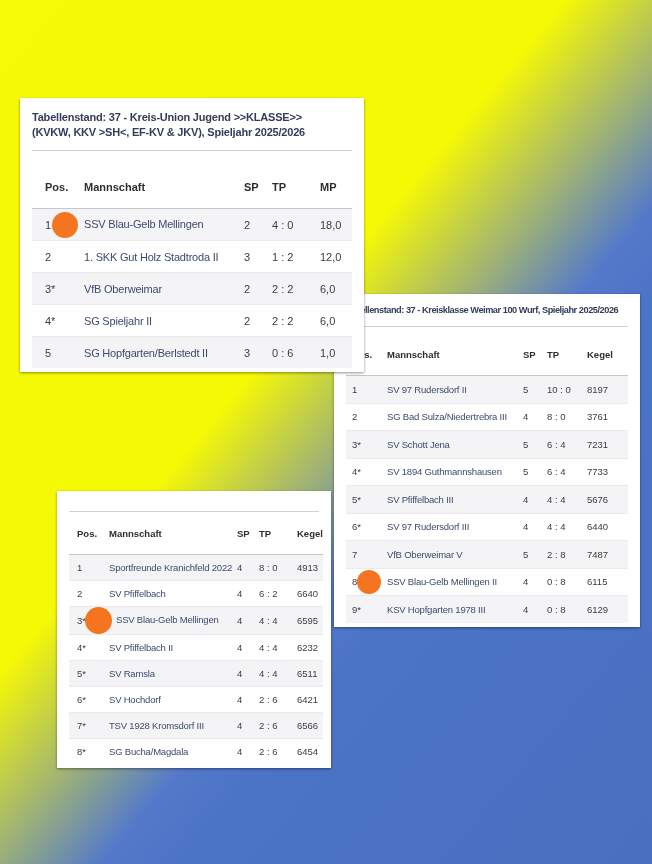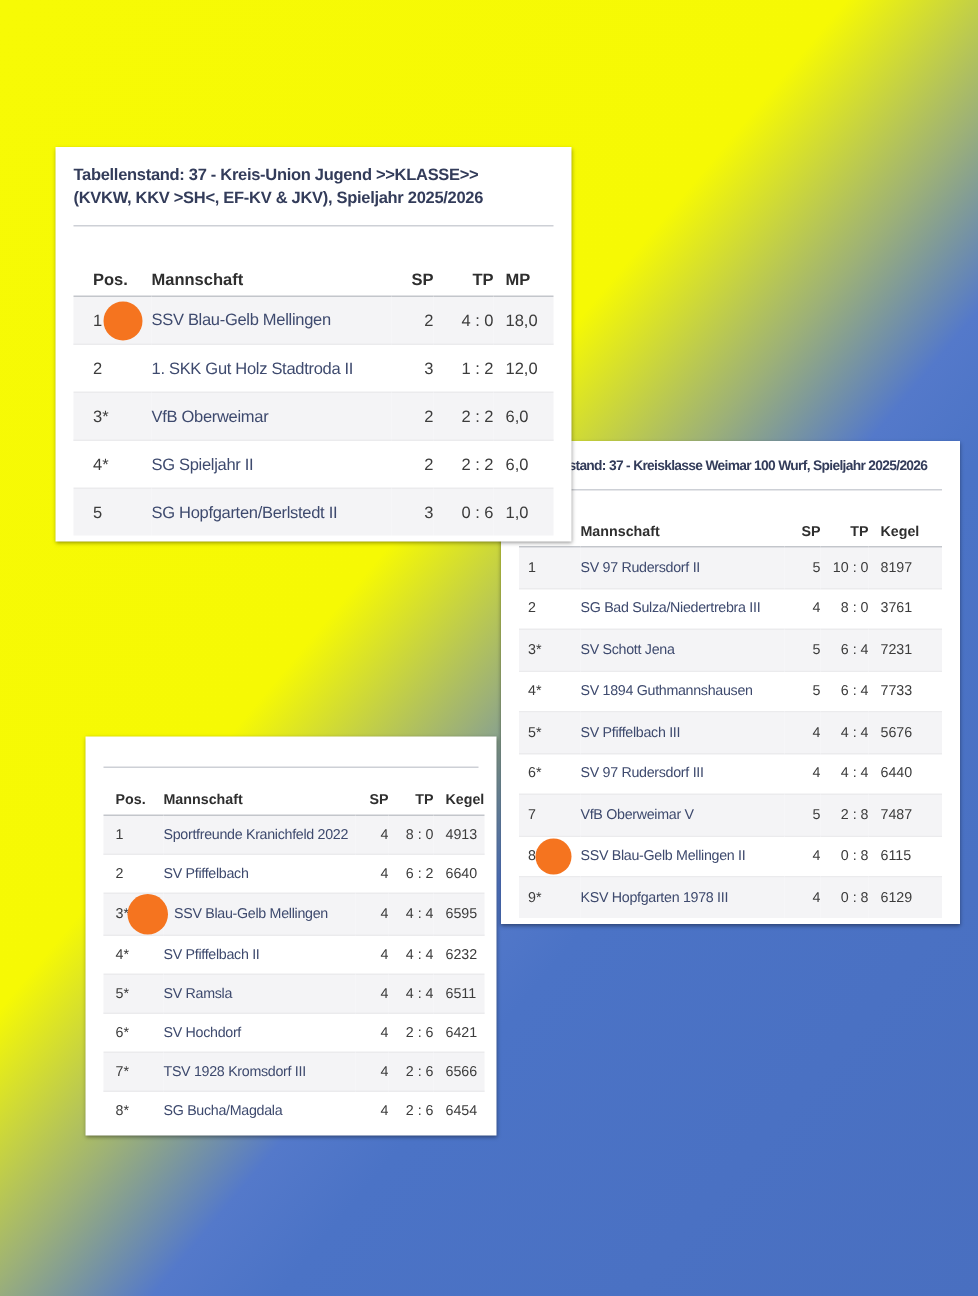--- a/index.html
+++ b/index.html
@@ -9,54 +9,54 @@
     overflow:hidden;
     background:linear-gradient(130deg,#f7fa05 0%,#f6f904 41%,#9db177 52%,#5479ca 60%,#4b73c6 66%,#496fc0 100%);
     font-family:"Liberation Sans","DejaVu Sans",sans-serif;
   }
   .card{
     position:absolute;
     background:#ffffff;
     box-shadow:0 1px 3px rgba(0,0,0,.28),0 1px 2px rgba(0,0,0,.18);
     box-sizing:border-box;
   }
-  .card1{left:37px;top:98px;width:344px;z-index:3;padding:12px 12px 4px;
+  .card1{left:20px;top:98px;width:344px;z-index:3;padding:12px 12px 4px;
          --plpos:13px;--rh:31px;--fs:11px;--thfs:11px;--dot:26px;--dotml:-32px;--dotmr:6px;--thpt:30px;}
   .card2{left:334px;top:294px;width:306px;z-index:1;padding:10px 12px 4px;
          --plpos:6px;--rh:26.5px;--fs:9.5px;--thfs:9.5px;--dot:24px;--dotml:-30px;--dotmr:6px;--thpt:22px;}
   .card3{left:57px;top:491px;width:274px;z-index:2;padding:10px 12px 4px;
          --plpos:8px;--rh:25px;--fs:9.5px;--thfs:9.5px;--dot:27px;--dotml:-24px;--dotmr:4px;--thpt:16px;}
 
   .title{
     margin:0;font-weight:bold;color:#333c5a;
   }
   .card1 .title{font-size:11px;line-height:15px;letter-spacing:-0.2px;max-width:300px;}
   .card2 .title,.card3 .title{font-size:9.2px;line-height:12px;letter-spacing:-0.45px;}
   .title-rule{height:1px;background:#cdd0d6;border:0;margin:10px 0 0;}
 
   table{border-collapse:collapse;width:100%;table-layout:fixed;}
   thead th{
     font-size:var(--thfs);font-weight:bold;color:#2e2e2e;text-align:left;
-    padding:var(--thpt) 0 4px;border-bottom:1px solid #c3c6cb;white-space:nowrap;
+    padding:var(--thpt) 0 15px;border-bottom:1px solid #c3c6cb;white-space:nowrap;
   }
   tbody td{
     height:var(--rh);vertical-align:middle;padding:0;
     font-size:var(--fs);color:#3c3c3c;white-space:nowrap;overflow:visible;
     border-top:1px solid #ebebed;
   }
   tbody tr:first-child td{border-top:none;}
   tbody tr:nth-child(odd){background:#f4f4f6;}
 
   
   .card1 col.w-pos{width:52px;}  .card1 col.w-team{width:160px;} .card1 col.w-sp{width:28px;} .card1 col.w-tp{width:40px;} .card1 col.w-last{width:40px;}
   .card2 col.w-pos{width:41px;}  .card2 col.w-team{width:136px;} .card2 col.w-sp{width:24px;} .card2 col.w-tp{width:32px;} .card2 col.w-last{width:49px;}
   .card3 col.w-pos{width:40px;}  .card3 col.w-team{width:128px;} .card3 col.w-sp{width:22px;} .card3 col.w-tp{width:30px;} .card3 col.w-last{width:34px;}
 
   .c0{padding-left:var(--plpos);}
-  .c2,.c3{text-align:right;}
+  .c2,.c3{text-align:left;}
   .c4{padding-left:8px;}
   td.c1 .team{color:#3e4a6e;letter-spacing:-0.2px;}
 
   .dot{
     display:inline-block;vertical-align:middle;border-radius:50%;
     width:var(--dot);height:var(--dot);
     margin-left:var(--dotml);margin-right:var(--dotmr);
     background:#f5741f;
   }
 </style>

